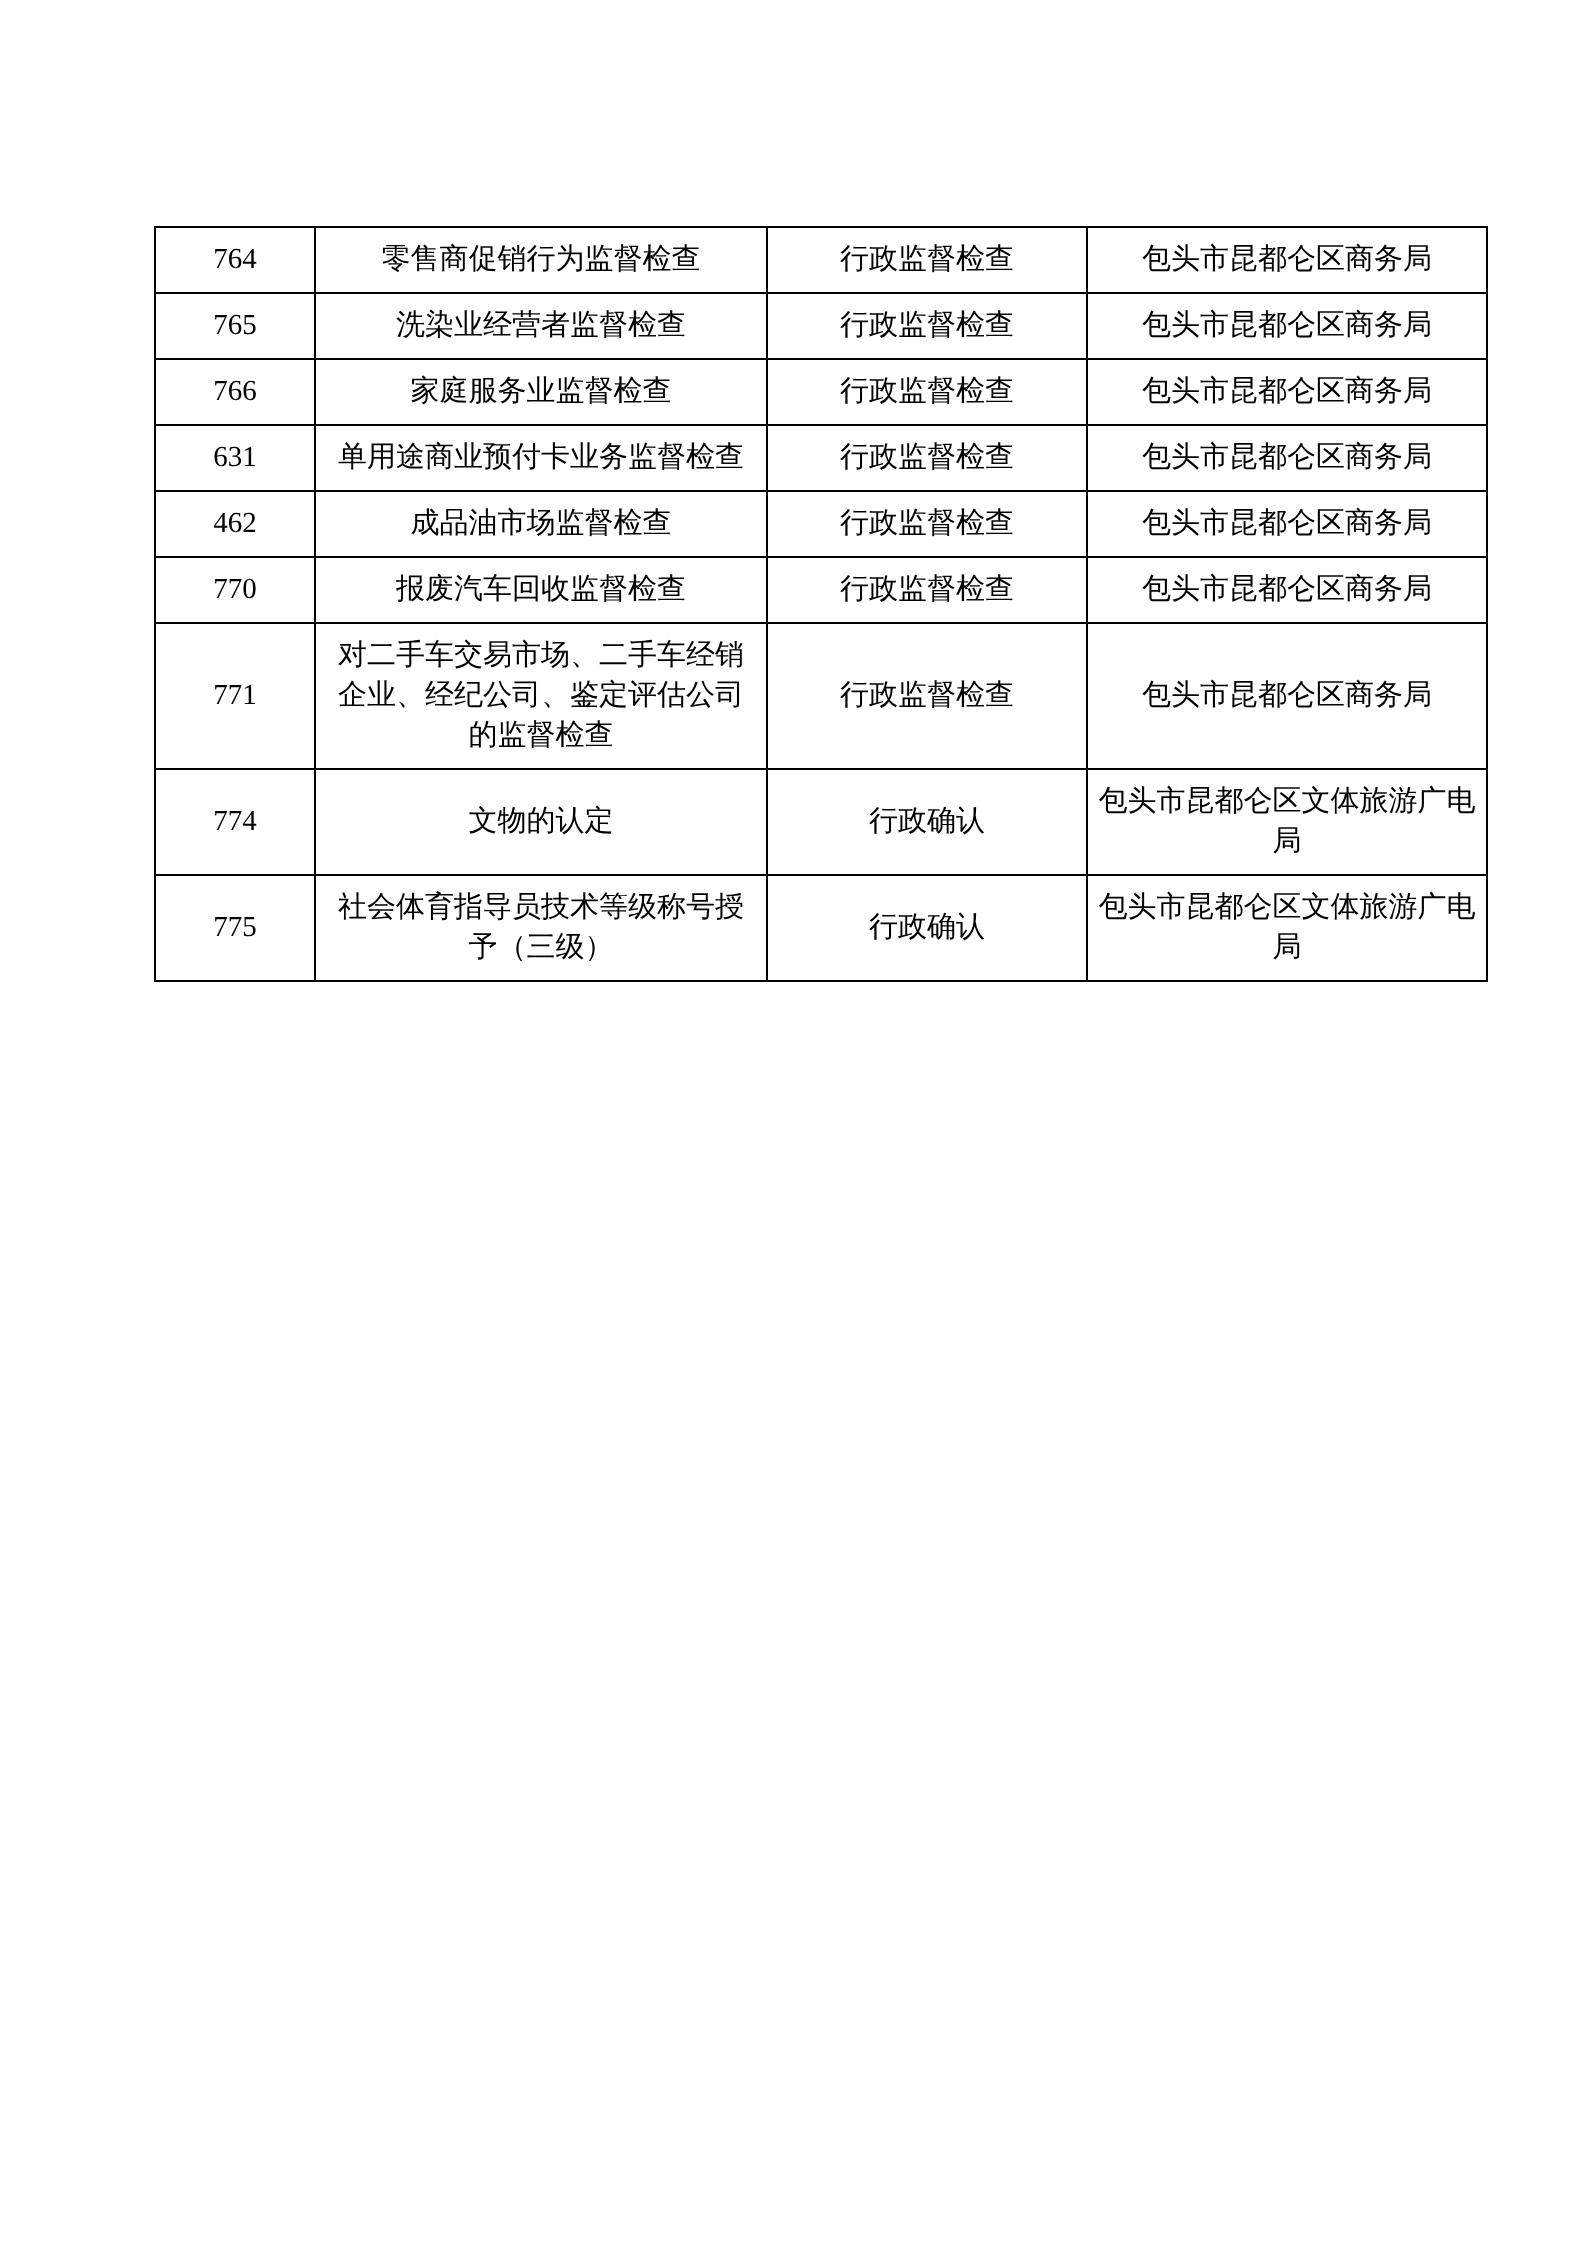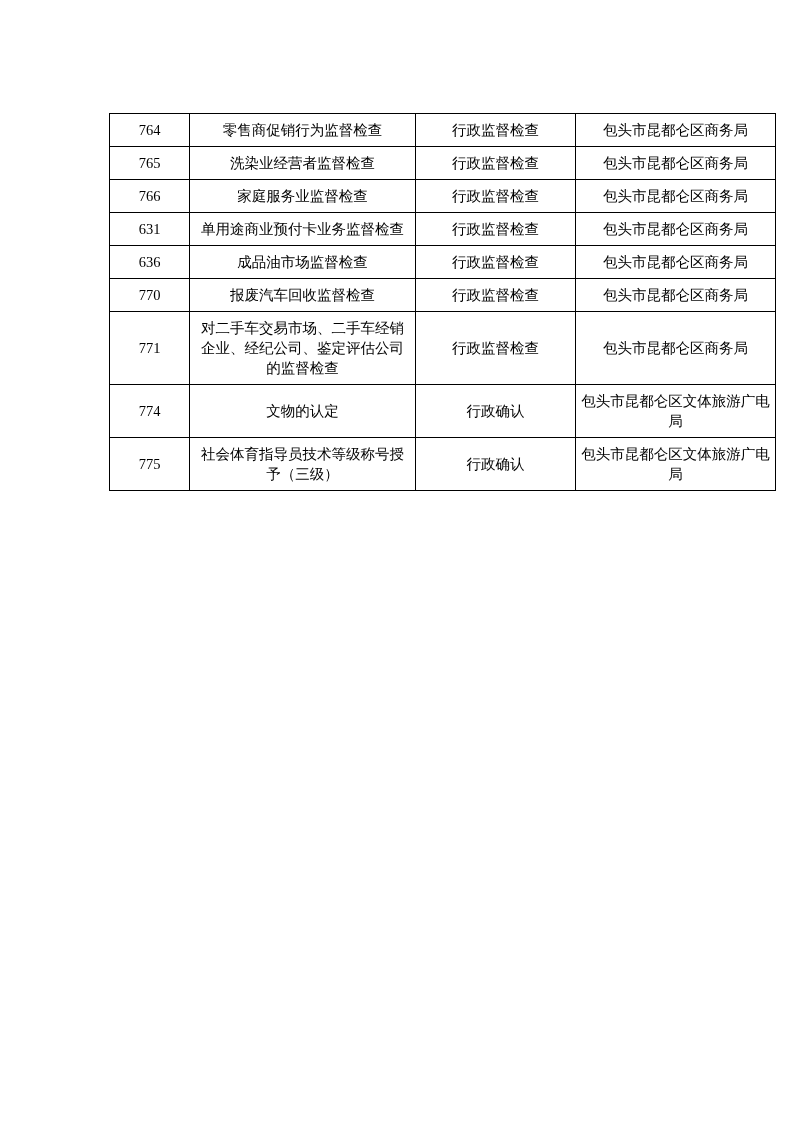--- a/index.html
+++ b/index.html
@@ -11,21 +11,21 @@
     width: 793px;
     height: 1122px;
     font-family: "Liberation Serif", "DejaVu Serif", serif;
     color: #000000;
     position: relative;
   }
   .page {
     width: 793px;
     height: 1122px;
     box-sizing: border-box;
-    padding: 113px 56px 0 109px;
+    padding: 113px 56px 0 77px;
     position: relative;
   }
   table.doc-table {
     border-collapse: collapse;
     width: 666px;
     table-layout: fixed;
   }
   table.doc-table td {
     border: 1px solid #000000;
     padding: 6px 4px;
@@ -83,21 +83,21 @@
           <td class="type-cell">行政监督检查</td>
           <td class="dept-cell">包头市昆都仑区商务局</td>
         </tr>
         <tr>
           <td class="num-cell">631</td>
           <td class="name-cell">单用途商业预付卡业务监督检查</td>
           <td class="type-cell">行政监督检查</td>
           <td class="dept-cell">包头市昆都仑区商务局</td>
         </tr>
         <tr>
-          <td class="num-cell">636</td>
+          <td class="num-cell">462</td>
           <td class="name-cell">成品油市场监督检查</td>
           <td class="type-cell">行政监督检查</td>
           <td class="dept-cell">包头市昆都仑区商务局</td>
         </tr>
         <tr>
           <td class="num-cell">770</td>
           <td class="name-cell">报废汽车回收监督检查</td>
           <td class="type-cell">行政监督检查</td>
           <td class="dept-cell">包头市昆都仑区商务局</td>
         </tr>

